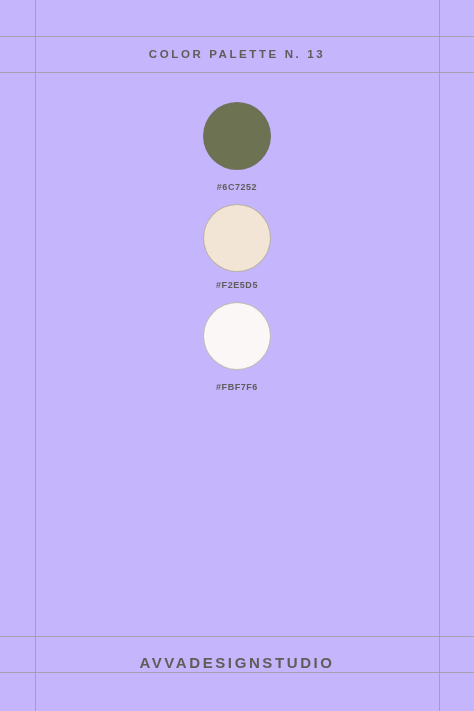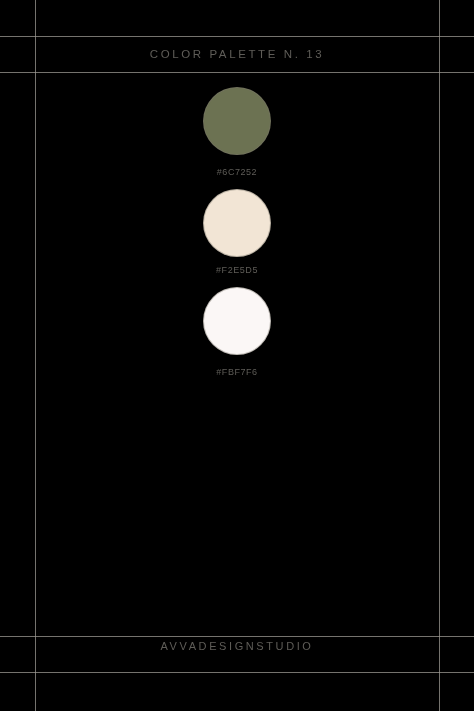--- a/index.html
+++ b/index.html
@@ -66,21 +66,21 @@
   
   .swatches {
     position: absolute;
     top: 72px;
     left: 35px;
     width: 404px;
     height: 564px;
     display: flex;
     flex-direction: column;
     align-items: center;
-    padding-top: 15px;
+    padding-top: 30px;
     box-sizing: border-box;
   }
   .swatch {
     width: 100%;
     display: flex;
     flex-direction: column;
     align-items: center;
     margin-bottom: 12px;
   }
   .swatch:last-child { margin-bottom: 0; justify-content: space-between; }
@@ -96,37 +96,37 @@
     margin-top: 12px;
     font-size: 9px;
     letter-spacing: .55px;
     color: #5f5d58;
     white-space: nowrap;
   }
 
   
   .footer {
     position: absolute;
-    top: 628px;
+    top: 644px;
     left: 35px;
     width: 404px;
     height: 36px;
     display: flex;
     align-items: center;
     justify-content: center;
-    font-size: 11px;
+    font-size: 15px;
     letter-spacing: 2.6px;
     color: #5f5d58;
     white-space: nowrap;
   }
 </style>
 </head>
 <body>
 
-<div class="poster" style="background: #000000;">
+<div class="poster" style="background: #c4b5fd; font-weight: bold;">
 
   <div class="rule-h top-a" style="background: rgb(156, 154, 147);"></div>
   <div class="rule-h top-b" style="background: rgb(156, 154, 147);"></div>
   <div class="rule-h bot-a" style="background: rgb(156, 154, 147);"></div>
   <div class="rule-h bot-b" style="background: rgb(156, 154, 147);"></div>
   <div class="rule-v left" style="background: rgb(156, 154, 147);"></div>
   <div class="rule-v right" style="background: rgb(156, 154, 147);"></div>
 
   <div class="title" style="color: rgb(95, 93, 88);">COLOR PALETTE N. 13</div>
 

